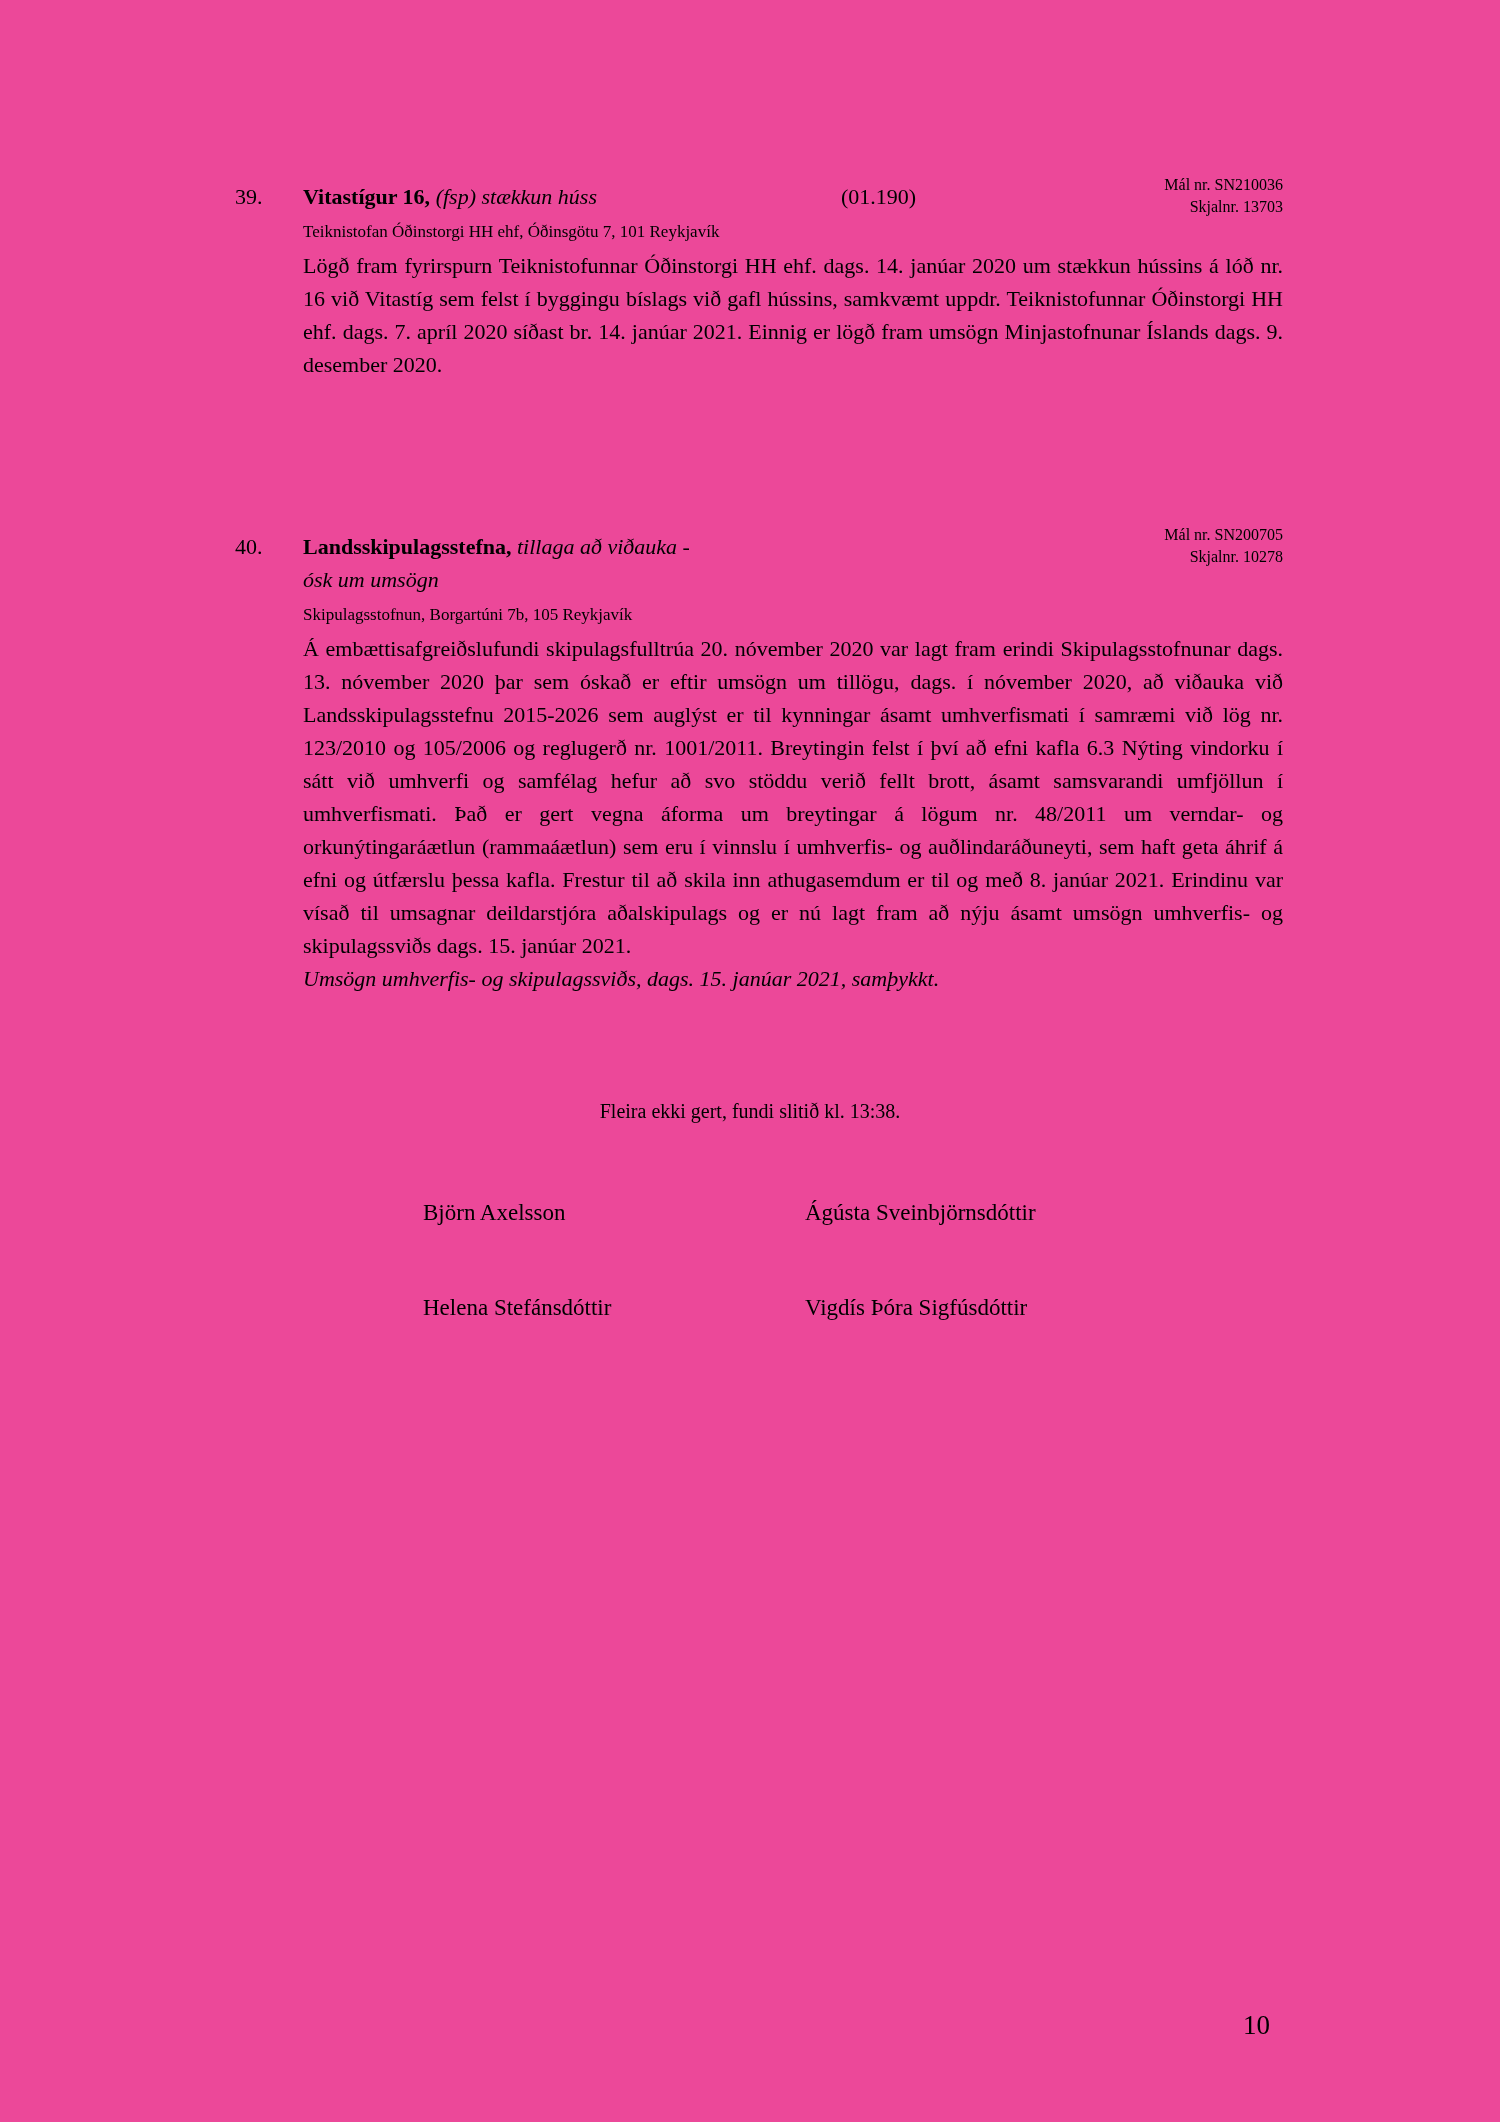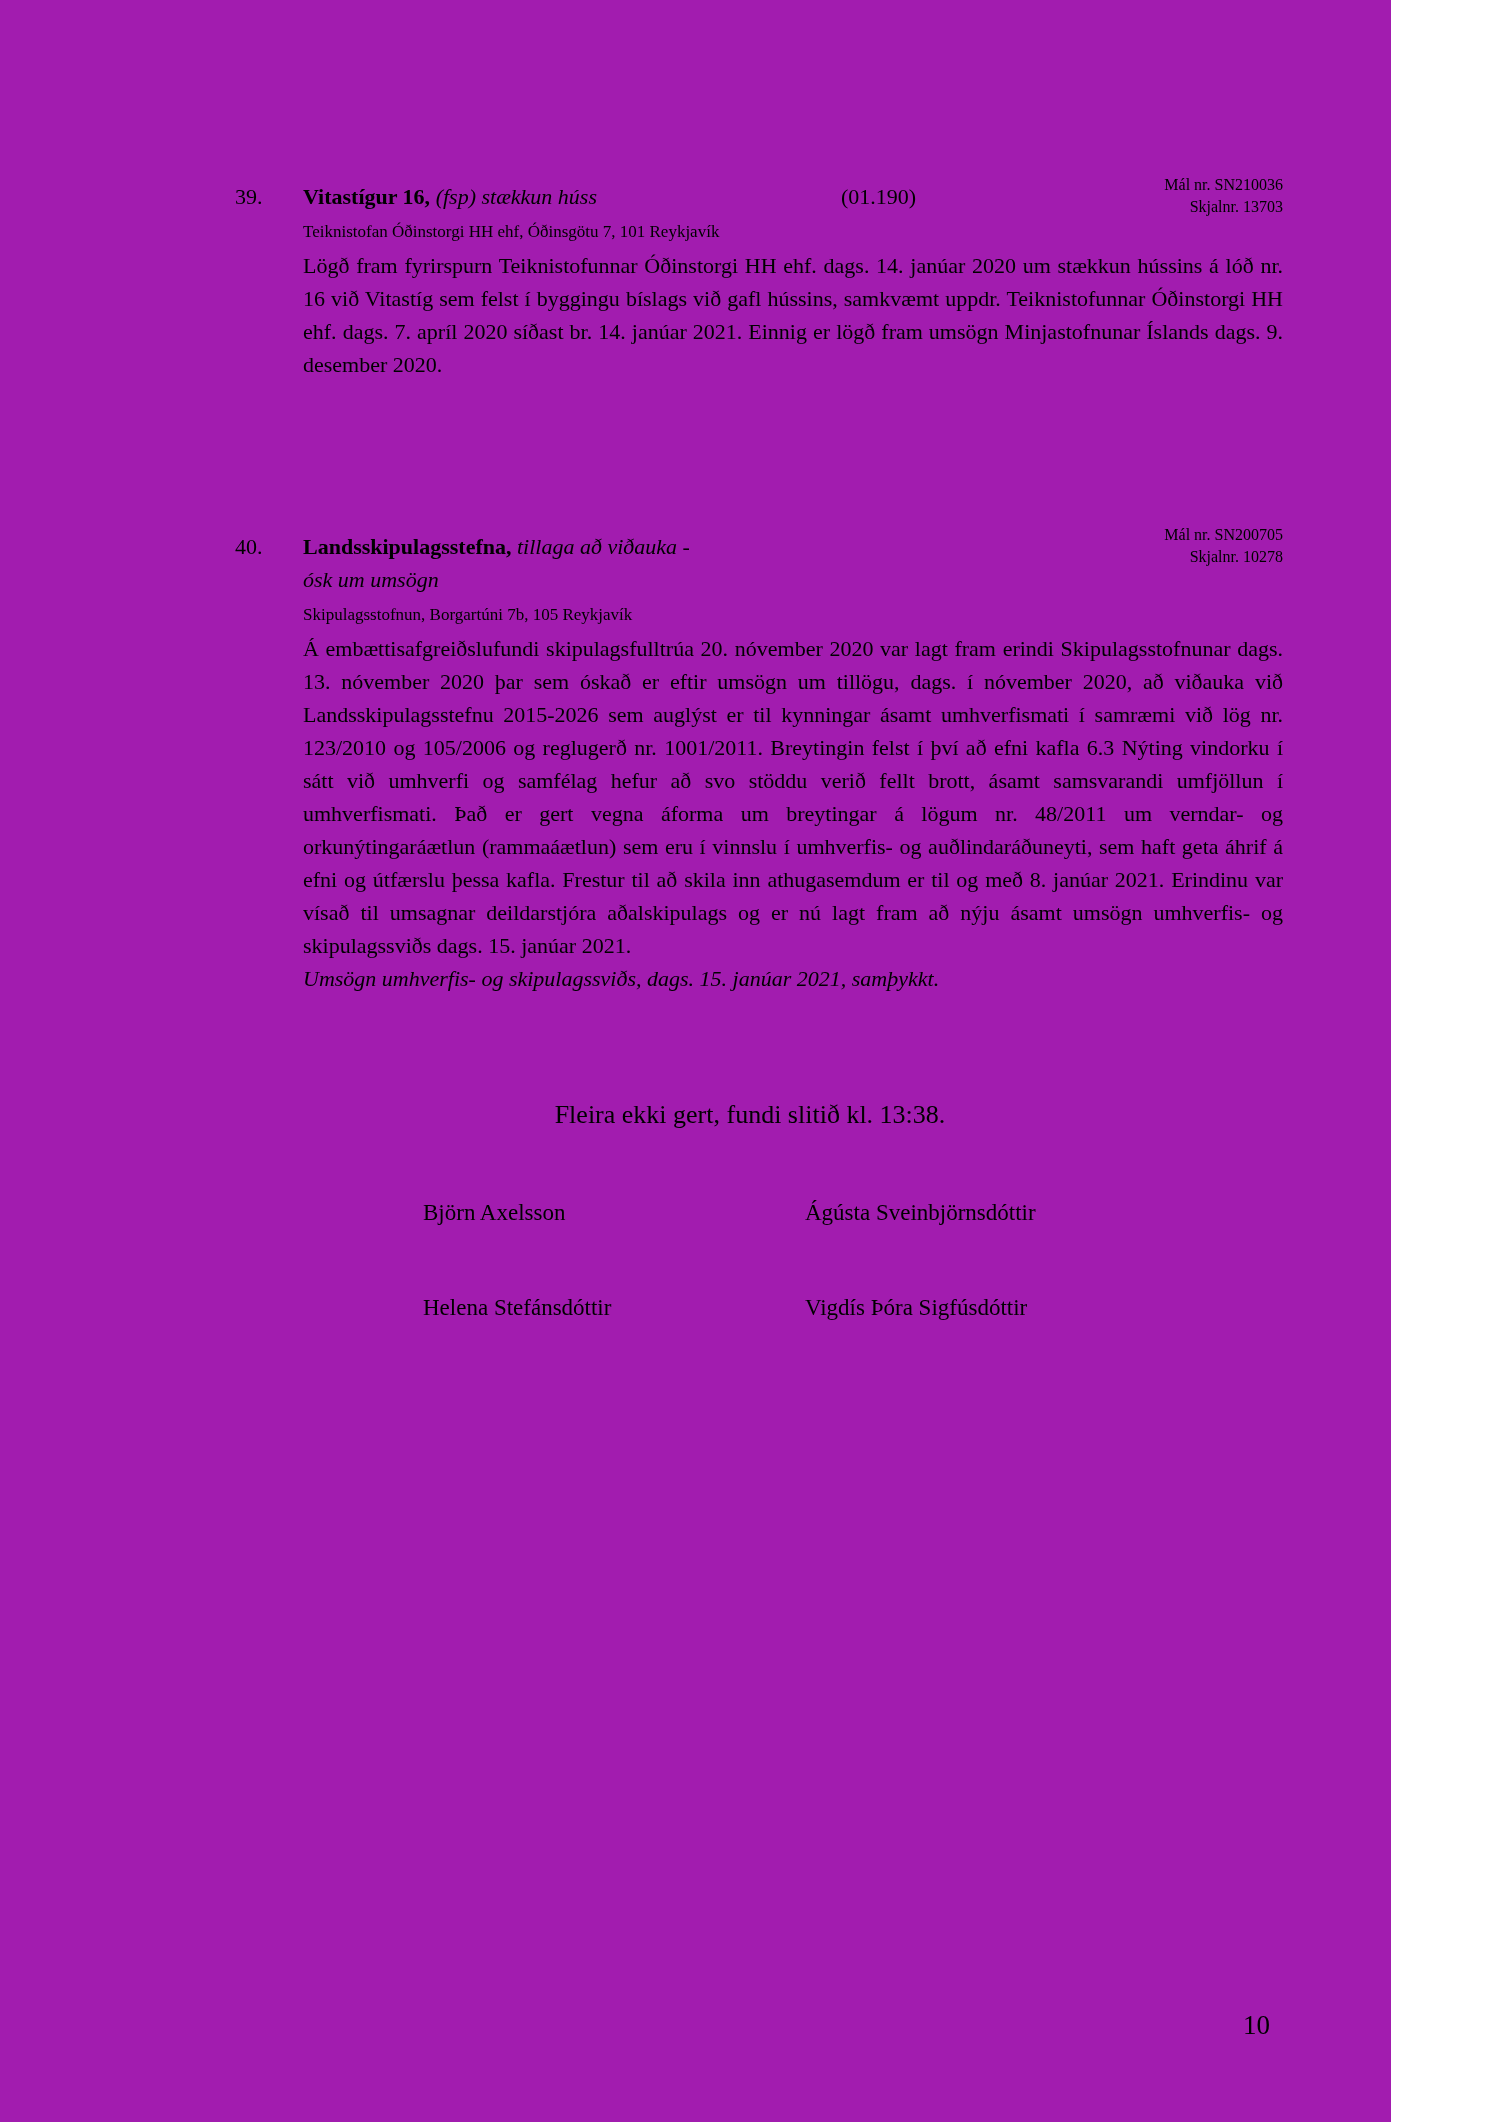--- a/index.html
+++ b/index.html
@@ -5,23 +5,23 @@
   html, body { margin: 0; padding: 0; }
   body {
     width: 1500px;
     height: 2122px;
     background: #ffffff;
     color: #000000;
     font-family: "Liberation Serif", serif;
   }
   .page {
     position: relative;
-    width: 1391px;
+    width: 1500px;
     height: 2122px;
-    background: #a21caf;
+    background: #ec4899;
     overflow: hidden;
   }
   .item {
     position: absolute;
     left: 235px;
     width: 1048px;
     font-size: 22px;
     line-height: 33px;
   }
   .item-number {
@@ -66,21 +66,21 @@
   .resolution {
     font-style: italic;
     line-height: 33px;
   }
   .closing {
     position: absolute;
     left: 0;
     top: 1100px;
     width: 1500px;
     text-align: center;
-    font-size: 26px;
+    font-size: 20px;
   }
   .sig {
     position: absolute;
     font-size: 23px;
     white-space: nowrap;
     text-align: right;
   }
   .sig-r1 { top: 1200px; }
   .sig-r2 { top: 1295px; }
   .sig-c1 { left: 423px; }

